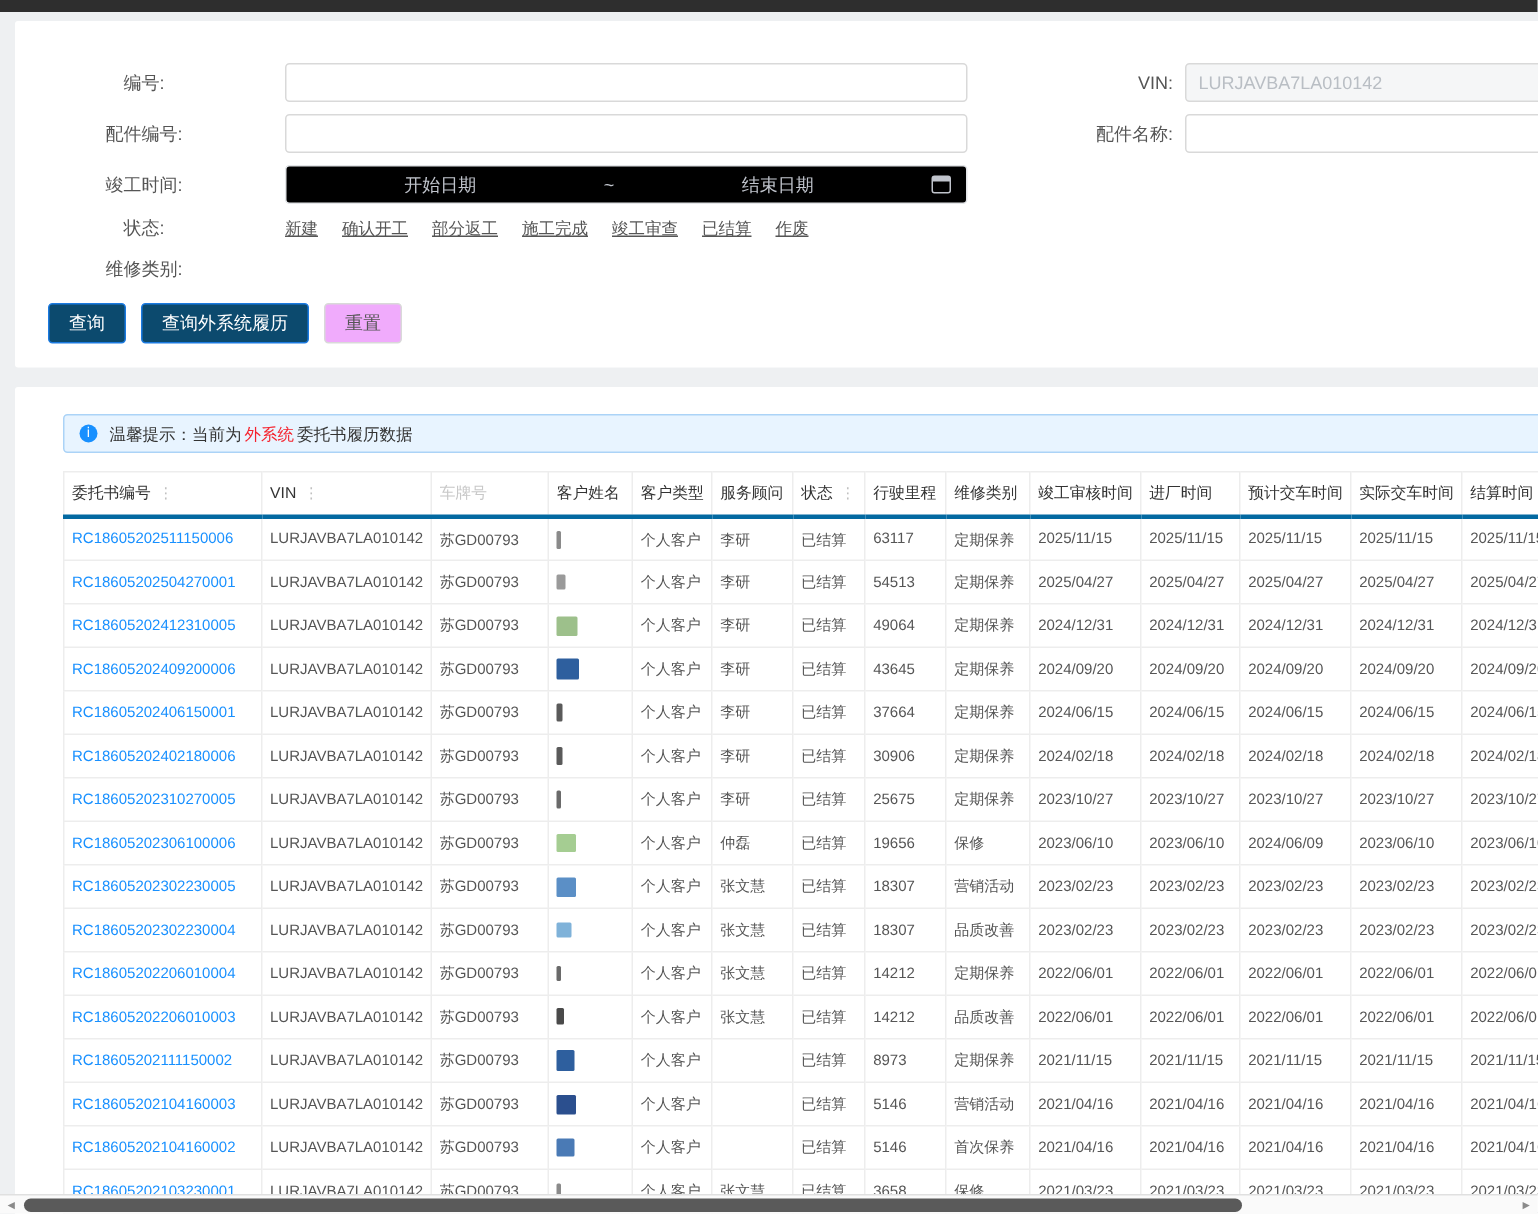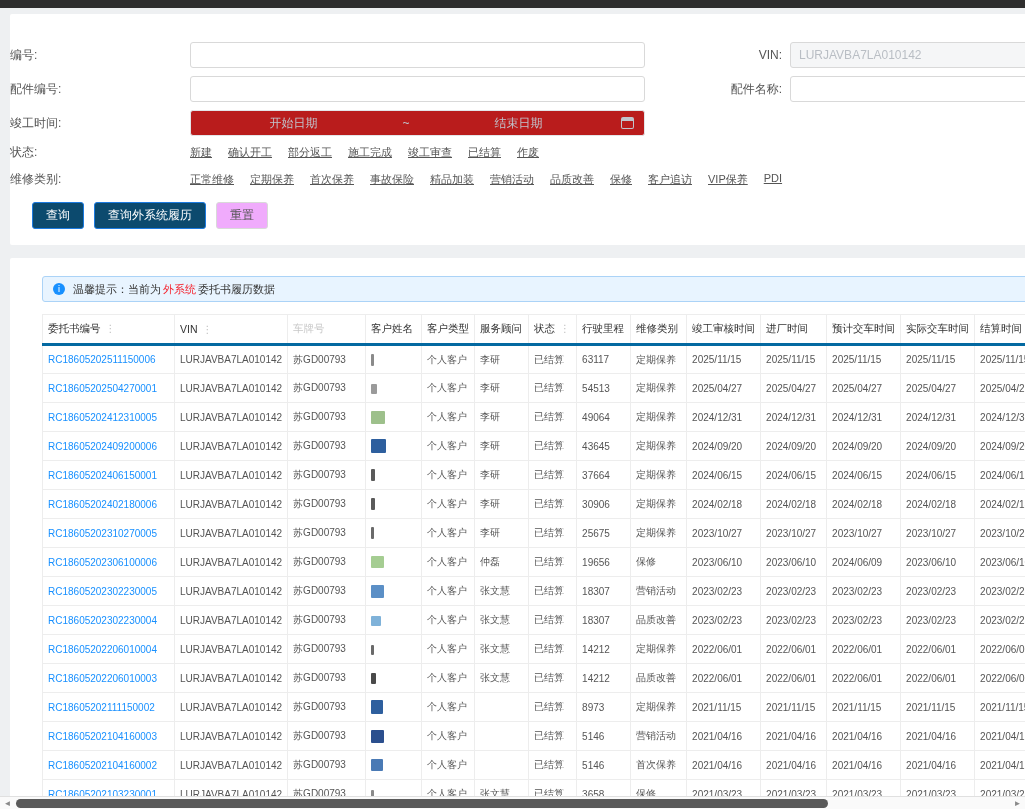--- a/index.html
+++ b/index.html
@@ -5,28 +5,28 @@
   * { margin:0; padding:0; box-sizing:border-box; }
   html,body { width:1025px; height:809px; overflow:hidden; background:#eef0f2;
     font-family:"Liberation Sans","DejaVu Sans",sans-serif; }
   .topbar { position:absolute; left:0; top:0; width:1025px; height:8px; background:#2e2e2e; }
   .card { position:absolute; left:10px; width:1140px; background:#ffffff; border-radius:2px; }
   .form-card { top:14px; padding:28px 0 16px 0; }
   .table-card { top:258px; height:560px; padding:10px 20px 0 20px; }
 
   
   .form-row { display:flex; align-items:center; margin-bottom:8px; }
-  .lbl { width:180px; text-align:left; padding-right:8px; font-size:12px; color:#555; flex:0 0 180px; }
+  .lbl { width:180px; text-align:center; padding-right:8px; font-size:12px; color:#555; flex:0 0 180px; }
   .lbl-r { width:145px; text-align:right; padding-right:8px; font-size:12px; color:#555; flex:0 0 145px; }
   .txt-input { height:26px; border:1px solid #d9d9d9; border-radius:3px; font-size:12px;
     padding:0 8px; color:#333; outline:none; background:#fff; }
   .w-left { width:455px; }
   .w-right { flex:1; margin-right:10px; }
   .disabled-input { background:#f5f6f7; color:#b9bec4; }
-  .date-range { width:455px; height:26px; border:1px solid #e3e5e8; border-radius:3px; background:#b91c1c;
+  .date-range { width:455px; height:26px; border:1px solid #e3e5e8; border-radius:3px; background:#000000;
     display:flex; align-items:center; font-size:12px; color:#c0c4cc; }
   .date-half { flex:1; text-align:center; }
   .date-sep { width:20px; text-align:center; color:#c0c4cc; }
   .cal-icon { width:13px; height:12px; border:1px solid #c0c4cc; border-top:4px solid #c0c4cc;
     border-radius:2px; margin-right:10px; }
   .opts-row { display:flex; align-items:center; margin-bottom:10px; }
   .opts { display:flex; flex-wrap:nowrap; }
   .opt { font-size:11px; color:#555; margin-right:16px; cursor:pointer; white-space:nowrap;text-decoration:underline; }
   .btn-row { display:flex; align-items:center; margin-top:14px; padding-left:22px; }
   .btn { height:27px; border-radius:3px; font-size:12px; padding:0 13px; margin-right:10px;
@@ -103,33 +103,20 @@
         <span class="opt">部分返工</span>
         <span class="opt">施工完成</span>
         <span class="opt">竣工审查</span>
         <span class="opt">已结算</span>
         <span class="opt">作废</span>
       </div>
   </div>
 
   <div class="opts-row">
     <div class="lbl">维修类别:</div>
-    <div class="opts" id="repair-options">
-        <span class="opt">正常维修</span>
-        <span class="opt">定期保养</span>
-        <span class="opt">首次保养</span>
-        <span class="opt">事故保险</span>
-        <span class="opt">精品加装</span>
-        <span class="opt">营销活动</span>
-        <span class="opt">品质改善</span>
-        <span class="opt">保修</span>
-        <span class="opt">客户追访</span>
-        <span class="opt">VIP保养</span>
-        <span class="opt">PDI</span>
-      </div>
   </div>
 
   <div class="btn-row">
     <button class="btn btn-primary">查询</button>
     <button class="btn btn-primary">查询外系统履历</button>
     <button class="btn btn-default">重置</button>
   </div>
 </div>
 
 <div class="card table-card">

